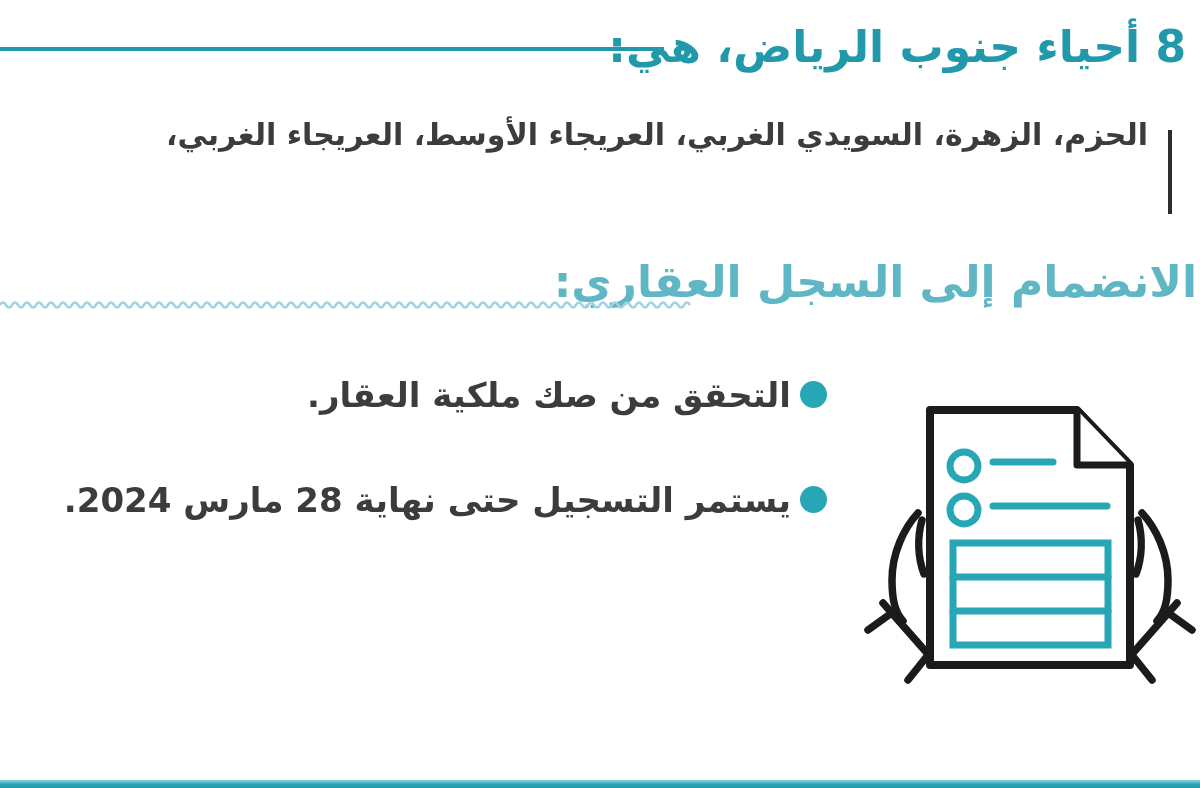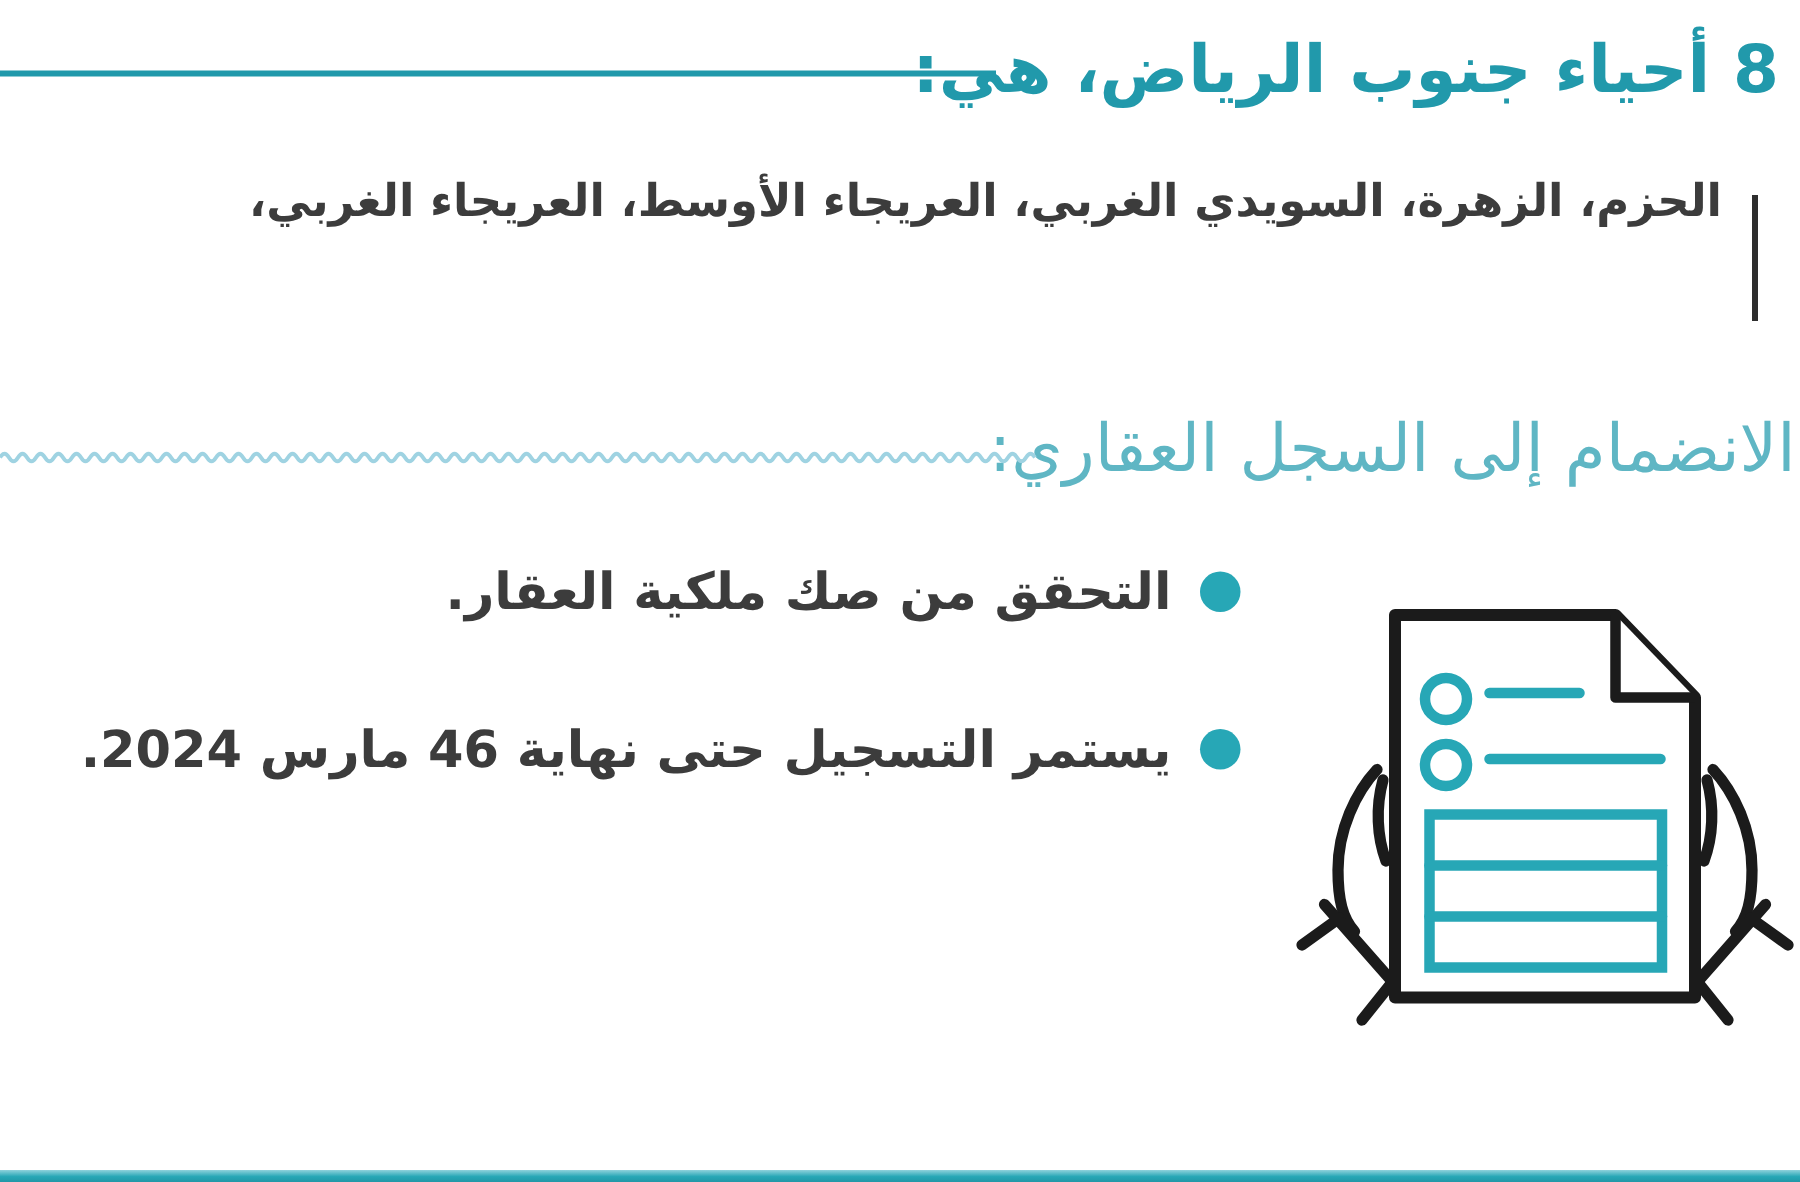--- a/index.html
+++ b/index.html
@@ -23,29 +23,29 @@
     direction:rtl;text-align:right;
     font-size:30px;font-weight:bold;line-height:57px;white-space:nowrap;
     color:var(--text-dark,#3c3c3c);
   }
   .intro-bar{
     position:absolute;top:130px;right:28px;width:4px;height:84px;
     background:var(--divider-dark,#2e2e2e);
   }
   
   .section-heading{
-    position:absolute;top:262px;right:3px;margin:0;
-    font-size:44px;font-weight:normal;line-height:76px;white-space:nowrap;
+    position:absolute;top:244px;right:3px;margin:0;
+    font-size:44px;font-weight:bold;line-height:76px;white-space:nowrap;
     color:var(--teal-light,#5fb6c4);
   }
   .wavy{position:absolute;top:297px;left:0;}
   .wavy path{fill:none;stroke:var(--wavy-blue,#a3d7e5);stroke-width:2.6;}
   
   .bullets{position:absolute;top:368px;right:373px;margin:0;padding:0;list-style:none;}
-  .bullet-row{display:flex;gap:19px;align-items:flex-start;margin-bottom:51px;}
+  .bullet-row{display:flex;gap:9px;align-items:flex-start;margin-bottom:51px;}
   .bullet-dot{
     flex:0 0 auto;width:27px;height:27px;border-radius:50%;margin-top:13px;
     background:var(--accent-teal,#27a7b6);
   }
   .bullet-text{
     font-size:34px;font-weight:bold;line-height:54px;white-space:nowrap;
     color:var(--text-dark,#3c3c3c);
   }
   
   .doc-icon{position:absolute;top:388px;right:2px;width:336px;height:302px;}
@@ -79,21 +79,21 @@
     <path d="M0,8 q3,-5 6,0 t6,0 t6,0 t6,0 t6,0 t6,0 t6,0 t6,0 t6,0 t6,0 t6,0 t6,0 t6,0 t6,0 t6,0 t6,0 t6,0 t6,0 t6,0 t6,0 t6,0 t6,0 t6,0 t6,0 t6,0 t6,0 t6,0 t6,0 t6,0 t6,0 t6,0 t6,0 t6,0 t6,0 t6,0 t6,0 t6,0 t6,0 t6,0 t6,0 t6,0 t6,0 t6,0 t6,0 t6,0 t6,0 t6,0 t6,0 t6,0 t6,0 t6,0 t6,0 t6,0 t6,0 t6,0 t6,0 t6,0 t6,0 t6,0 t6,0 t6,0 t6,0 t6,0 t6,0 t6,0 t6,0 t6,0 t6,0 t6,0 t6,0 t6,0 t6,0 t6,0 t6,0 t6,0 t6,0 t6,0 t6,0 t6,0 t6,0 t6,0 t6,0 t6,0 t6,0 t6,0 t6,0 t6,0 t6,0 t6,0 t6,0 t6,0 t6,0 t6,0 t6,0 t6,0 t6,0 t6,0 t6,0 t6,0 t6,0 t6,0 t6,0 t6,0 t6,0 t6,0 t6,0 t6,0 t6,0 t6,0 t6,0 t6,0 t6,0 t6,0 t6,0 t6,0"></path>
   </svg>
 
   <ul class="bullets">
     <li class="bullet-row">
       <span class="bullet-dot"></span>
       <span class="bullet-text">التحقق من صك ملكية العقار.</span>
     </li>
     <li class="bullet-row">
       <span class="bullet-dot"></span>
-      <span class="bullet-text">يستمر التسجيل حتى نهاية 46 مارس 2024.</span>
+      <span class="bullet-text">يستمر التسجيل حتى نهاية 28 مارس 2024.</span>
     </li>
   </ul>
 
   <div class="doc-icon">
     <svg viewBox="0 0 336 302" width="336" height="302" aria-hidden="true">
       <g class="hand">
         <path d="M56,125 C42,140 30,165 30,192 C30,212 33,224 41,233"></path>
         <path d="M60,132 C55,150 56,170 62,186"></path>
         <path d="M6,242 L31,224"></path>
         <path d="M21,215 L65,265"></path>

